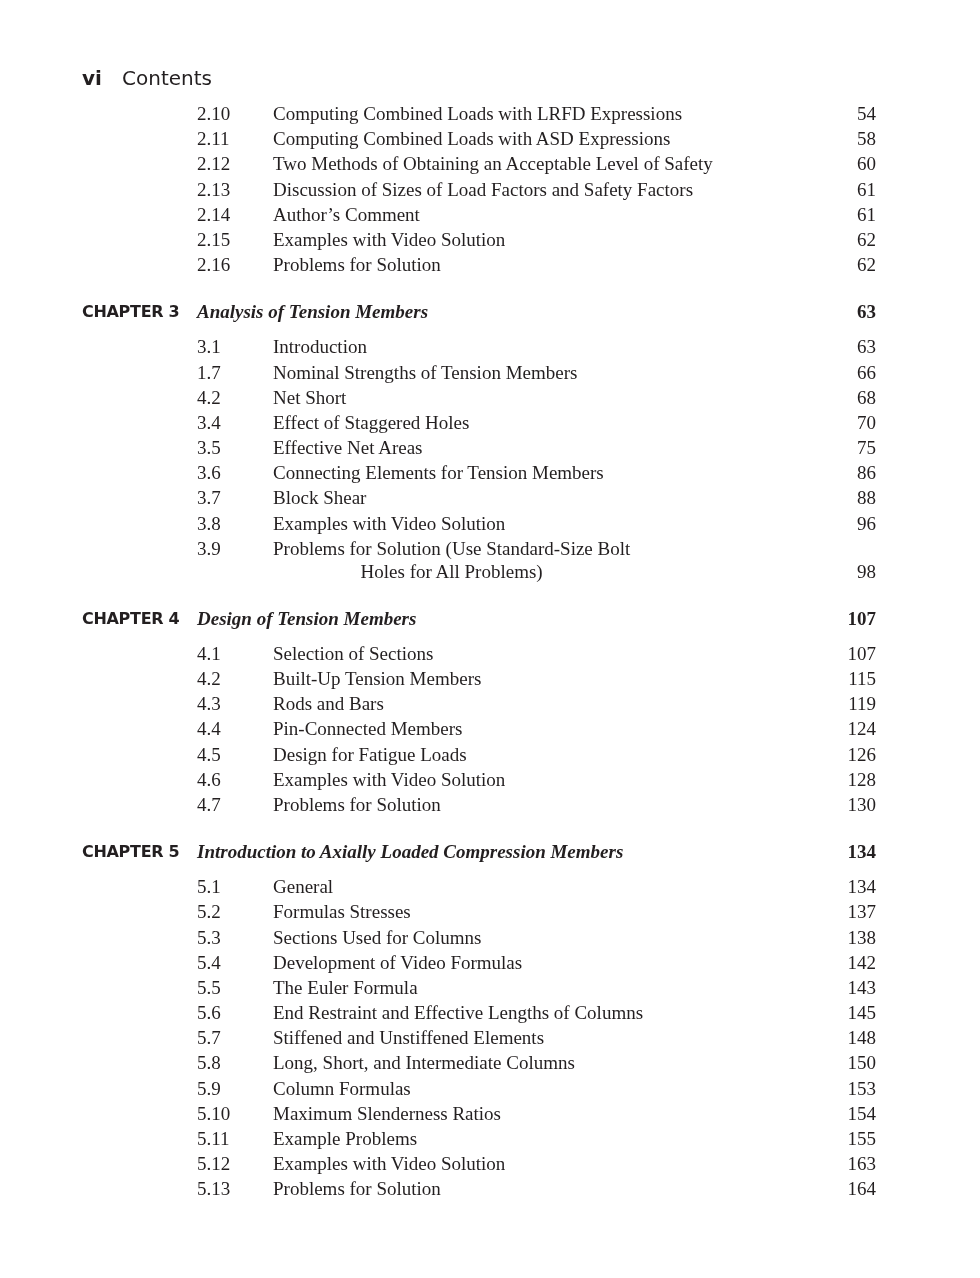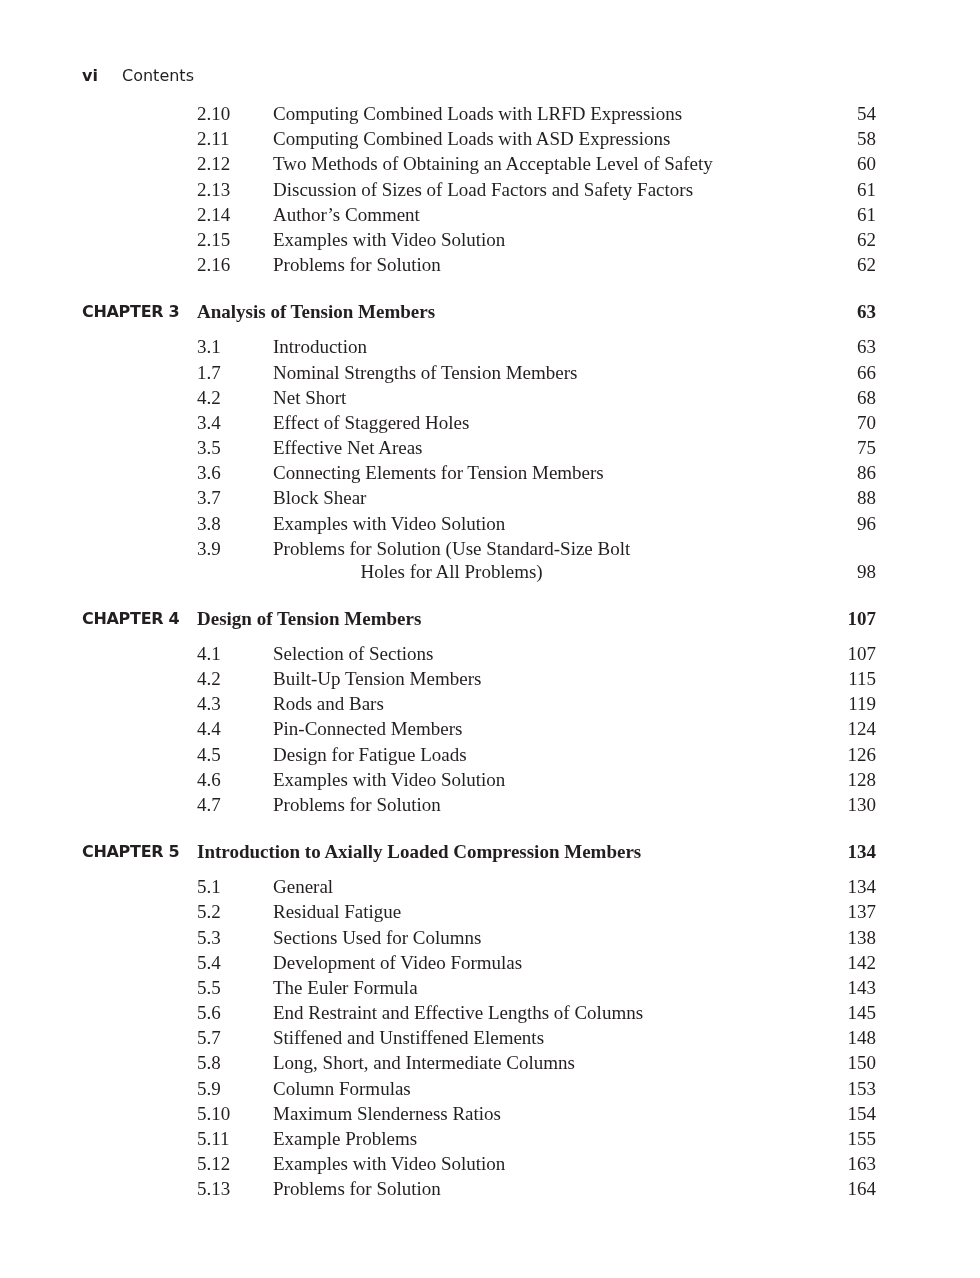--- a/index.html
+++ b/index.html
@@ -1,29 +1,29 @@
 <!DOCTYPE html>
 <html><head>
 <meta charset="utf-8">
 <style>
   html, body { margin: 0; padding: 0; background: #ffffff; }
   body { width: 980px; height: 1278px; position: relative; overflow: hidden; color: #231f20; }
-  .running-head { position: absolute; left: 82px; top: 66px; font-family: "DejaVu Sans", sans-serif; font-size: 16px; }
+  .running-head { position: absolute; left: 82px; top: 66px; font-family: "DejaVu Sans", sans-serif; font-size: 20px; }
   .running-head .folio { font-weight: bold; display: inline-block; width: 40px; }
   .toc { position: absolute; left: 82px; top: 101px; width: 794px; font-family: "Liberation Serif", serif; font-size: 19px; }
   .row { position: relative; height: 25.2px; line-height: 25.2px; text-align: center; }
   .row .num { position: absolute; left: 115px; }
   .row .title { position: absolute; left: 191px; white-space: nowrap; }
   .row .page { position: absolute; right: 0; }
   .row.two-line { height: 48px; }
   .row.two-line .title { line-height: 23px; top: 1px; }
   .row.two-line .page { top: 23px; }
   .chapter { position: relative; height: 25px; line-height: 25px; margin-top: 22px; margin-bottom: 10px; }
   .chapter .label { position: absolute; left: 0; font-family: "DejaVu Sans", sans-serif; font-weight: bold; font-size: 16px; letter-spacing: -0.3px; }
-  .chapter .title { position: absolute; left: 115px; font-weight: bold; white-space: nowrap; }
+  .chapter .title { position: absolute; left: 115px; font-weight: bold; white-space: nowrap; font-style: italic; }
   .chapter .page { position: absolute; right: 0; font-weight: bold; }
 </style>
 </head>
 <body>
 
 <div class="running-head">
   <span class="folio">vi</span><span>Contents</span>
 </div>
 
 <div class="toc" id="toc">
@@ -164,21 +164,21 @@
         <span class="title">Introduction to Axially Loaded Compression Members</span>
         <span class="page">134</span>
       </div>
       <div class="row">
         <span class="num">5.1</span>
         <span class="title">General</span>
         <span class="page">134</span>
       </div>
       <div class="row">
         <span class="num">5.2</span>
-        <span class="title">Residual Fatigue</span>
+        <span class="title">Formulas Stresses</span>
         <span class="page">137</span>
       </div>
       <div class="row">
         <span class="num">5.3</span>
         <span class="title">Sections Used for Columns</span>
         <span class="page">138</span>
       </div>
       <div class="row">
         <span class="num">5.4</span>
         <span class="title">Development of Video Formulas</span>

